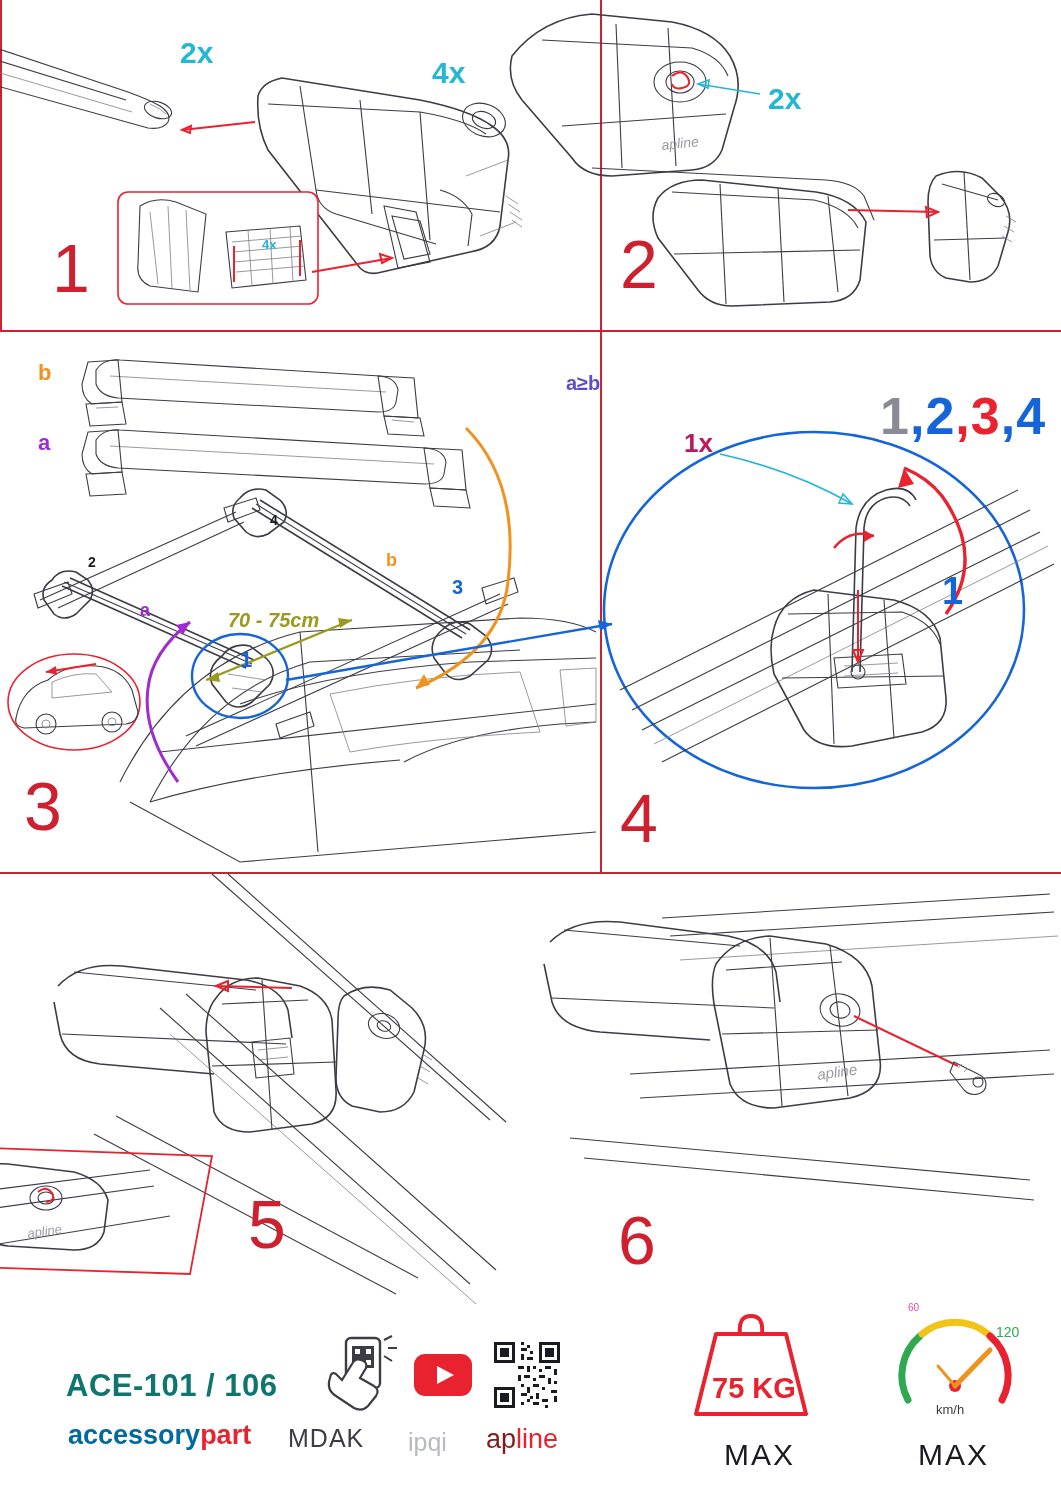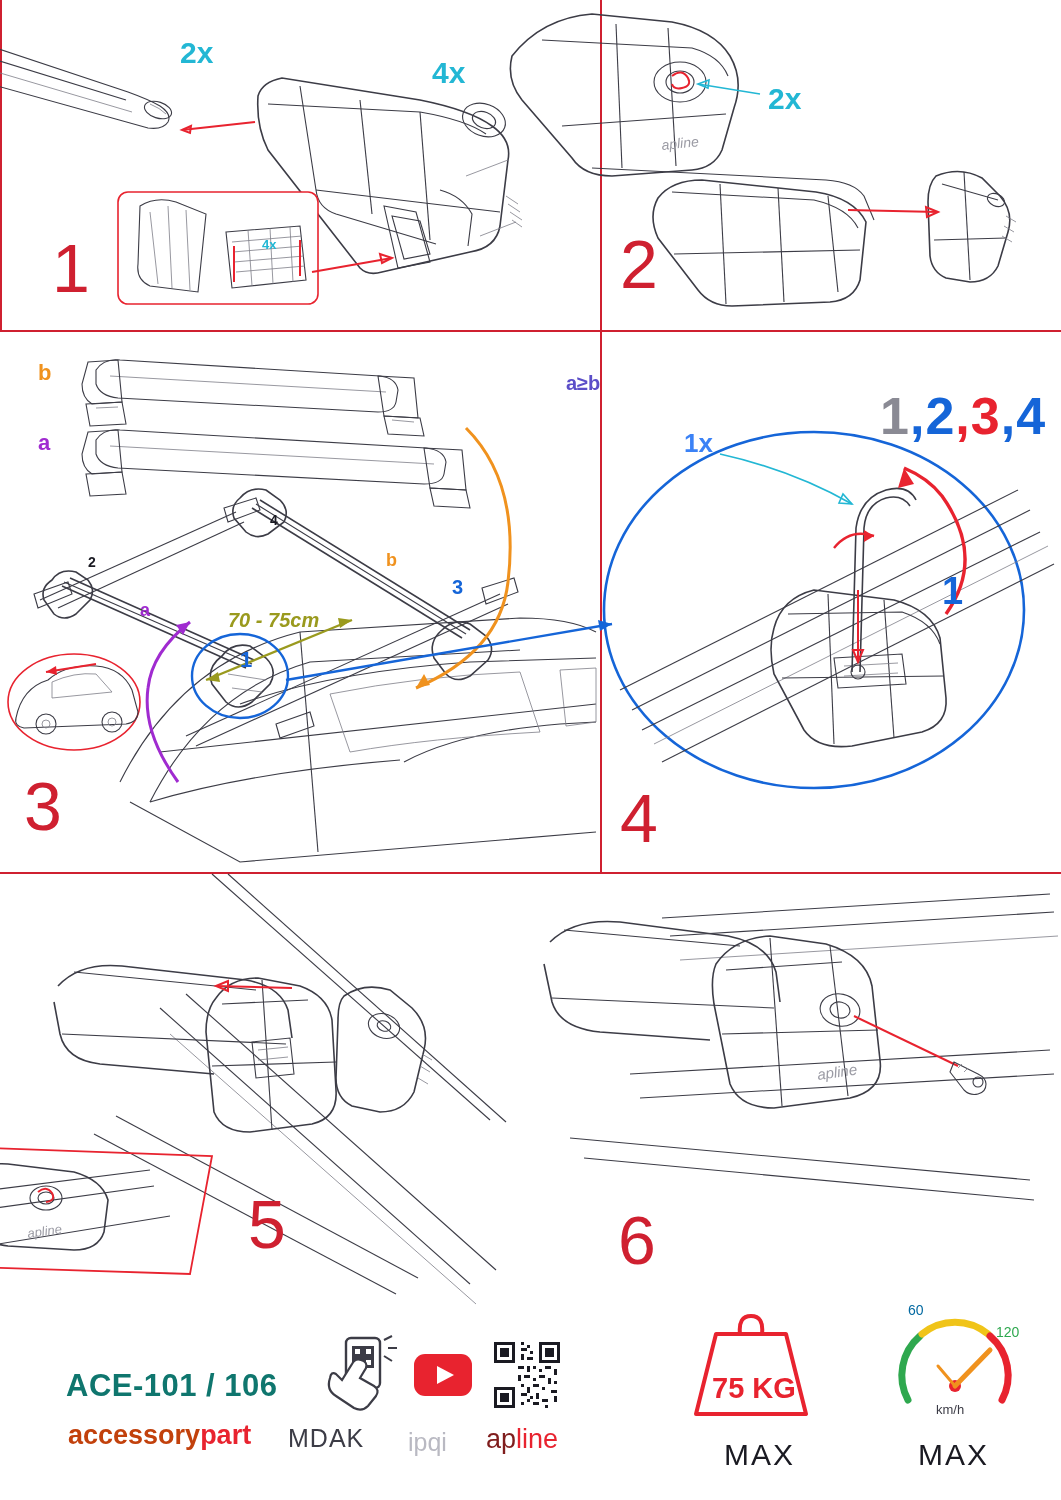--- a/index.html
+++ b/index.html
@@ -62,21 +62,21 @@
     color: #0f766e;
     font-size: 31px;
     font-weight: 700;
     letter-spacing: 0.5px;
   }
   .brand-acc {
     position: absolute;
     font-size: 27px;
     font-weight: 700;
   }
-  .brand-acc .b1 { color: #c2410c; }
+  .brand-acc .b1 { color: #0369a1; }
   .brand-acc .b2 { color: #e8232f; }
   .brand-mdak {
     position: absolute;
     font-size: 25px;
     color: #3c3c46;
     letter-spacing: 1px;
   }
   .brand-ipqi {
     position: absolute;
     font-size: 25px;
@@ -326,21 +326,21 @@
 
       <path d="M232 216 Q248 196 272 204" fill="none" stroke="#e8232f" stroke-width="2.4"></path>
       <path d="M272 204 l-10 -6 l0 12 z" fill="#e8232f"></path>
 
       <path d="M344 282 Q384 226 340 164 Q326 146 302 136" fill="none" stroke="#e8232f" stroke-width="3.4"></path>
       <path d="M302 136 l10 16 l-16 4 z" fill="#e8232f"></path>
 
       <path class="cyan-arrow" d="M118 122 Q190 138 250 172"></path>
       <path class="cyan-arrow" d="M250 172 l-13 -1 l4 -9 z" fill="#23b7d4" stroke="none"></path>
     </svg>
-    <div style="position:absolute; left:82px; top:96px; color:#3b82f6; font-size:26px; font-weight:700;">1x</div>
+    <div style="position:absolute; left:82px; top:96px; color:#be185d; font-size:26px; font-weight:700;">1x</div>
     <div style="position:absolute; left:278px; top:54px; font-size:52px; font-weight:700; letter-spacing:1px;">
       <span style="color:#8a8a94;">1</span><span style="color:#1565d8;">,</span><span style="color:#1565d8;">2</span><span style="color:#e8232f;">,</span><span style="color:#e8232f;">3</span><span style="color:#1565d8;">,</span><span style="color:#1565d8;">4</span>
     </div>
     <div style="position:absolute; left:340px; top:238px; color:#1565d8; font-size:38px; font-weight:700;">1</div>
     <div class="lbl" style="left:-36px; top:40px; color:#5b4ec8; font-size:20px;">a≥b</div>
     <div class="step-num" style="left:18px; top:452px;">4</div>
   </div>
 
   <div class="panel" style="left:0; top:874px; width:530px; height:420px;">
     <svg width="530" height="420" viewBox="0 0 530 420">
@@ -505,19 +505,19 @@
     <div class="max-label" style="left:724px; top:148px;">MAX</div>
 
     <svg style="position:absolute; left:890px; top:10px;" width="130" height="128" viewBox="0 0 130 128">
       <path d="M18 100 A52 52 0 0 1 30 36" fill="none" stroke="#2fa84f" stroke-width="7" stroke-linecap="round"></path>
       <path d="M32 34 A52 52 0 0 1 98 34" fill="none" stroke="#f0c419" stroke-width="7" stroke-linecap="round"></path>
       <path d="M100 36 A52 52 0 0 1 112 100" fill="none" stroke="#e8232f" stroke-width="7" stroke-linecap="round"></path>
       <circle cx="65" cy="86" r="6" fill="#e8232f"></circle>
       <path d="M65 86 L100 50" stroke="#f0921e" stroke-width="5" stroke-linecap="round" fill="none"></path>
       <path d="M65 86 L48 66" stroke="#f0921e" stroke-width="3" stroke-linecap="round" fill="none"></path>
     </svg>
-    <div style="position:absolute; left:908px; top:12px; color:#0369a1; font-size:14px;">60</div>
+    <div style="position:absolute; left:908px; top:12px; color:#ec4899; font-size:10px;">60</div>
     <div style="position:absolute; left:996px; top:34px; color:#2fa84f; font-size:14px;">120</div>
     <div style="position:absolute; left:936px; top:112px; color:#3c3c46; font-size:13px;">km/h</div>
     <div class="max-label" style="left:918px; top:148px;">MAX</div>
   </div>
 
 </div>
 
 </body></html>

